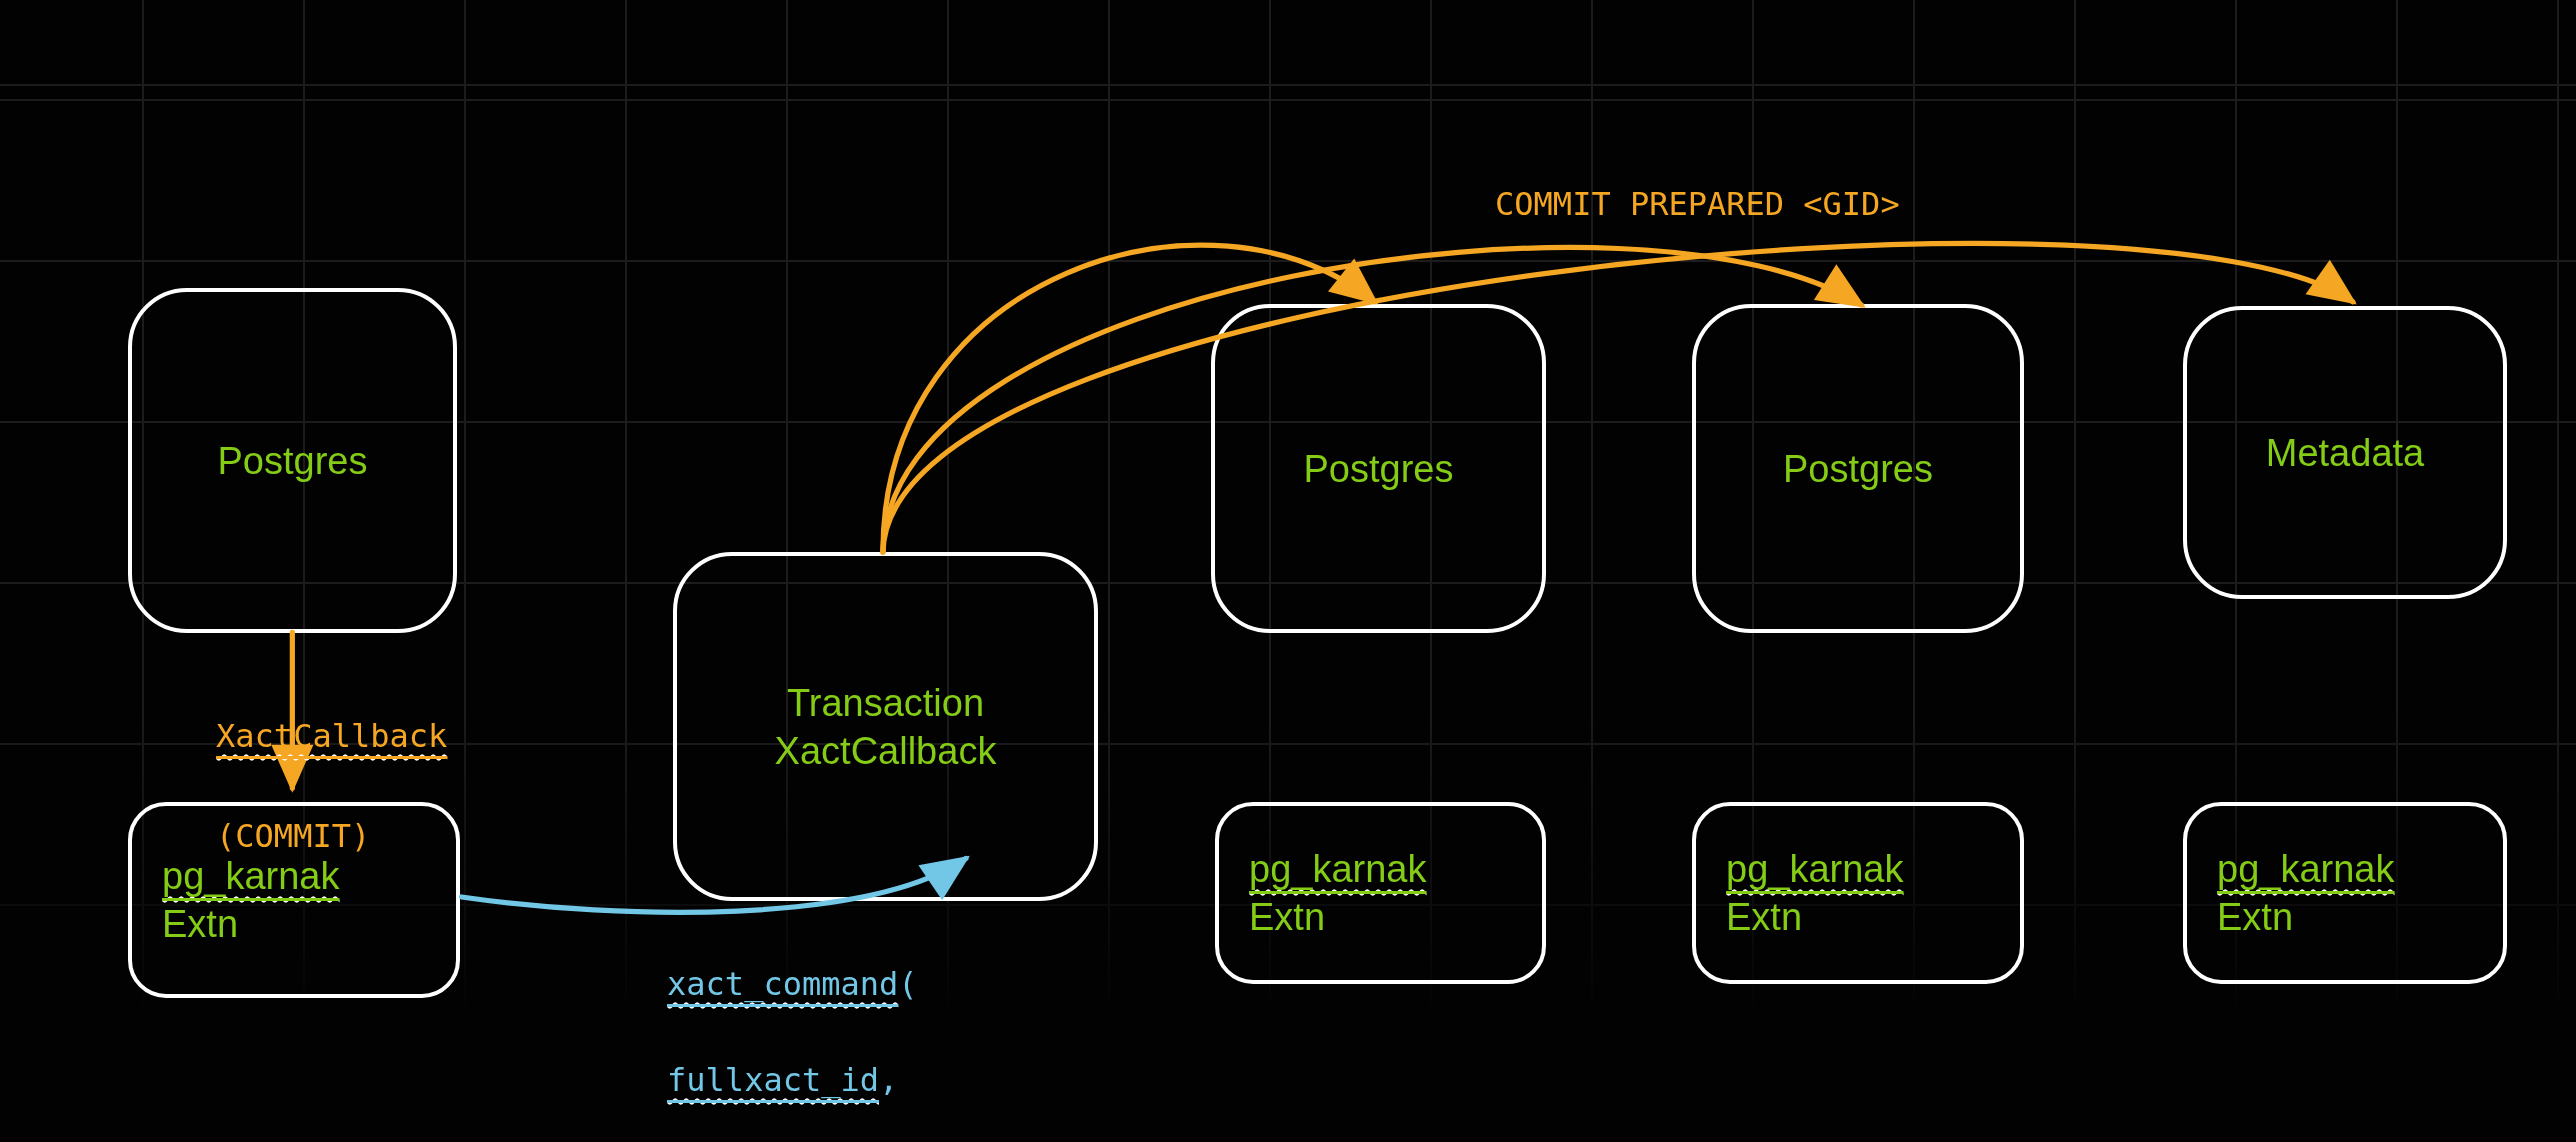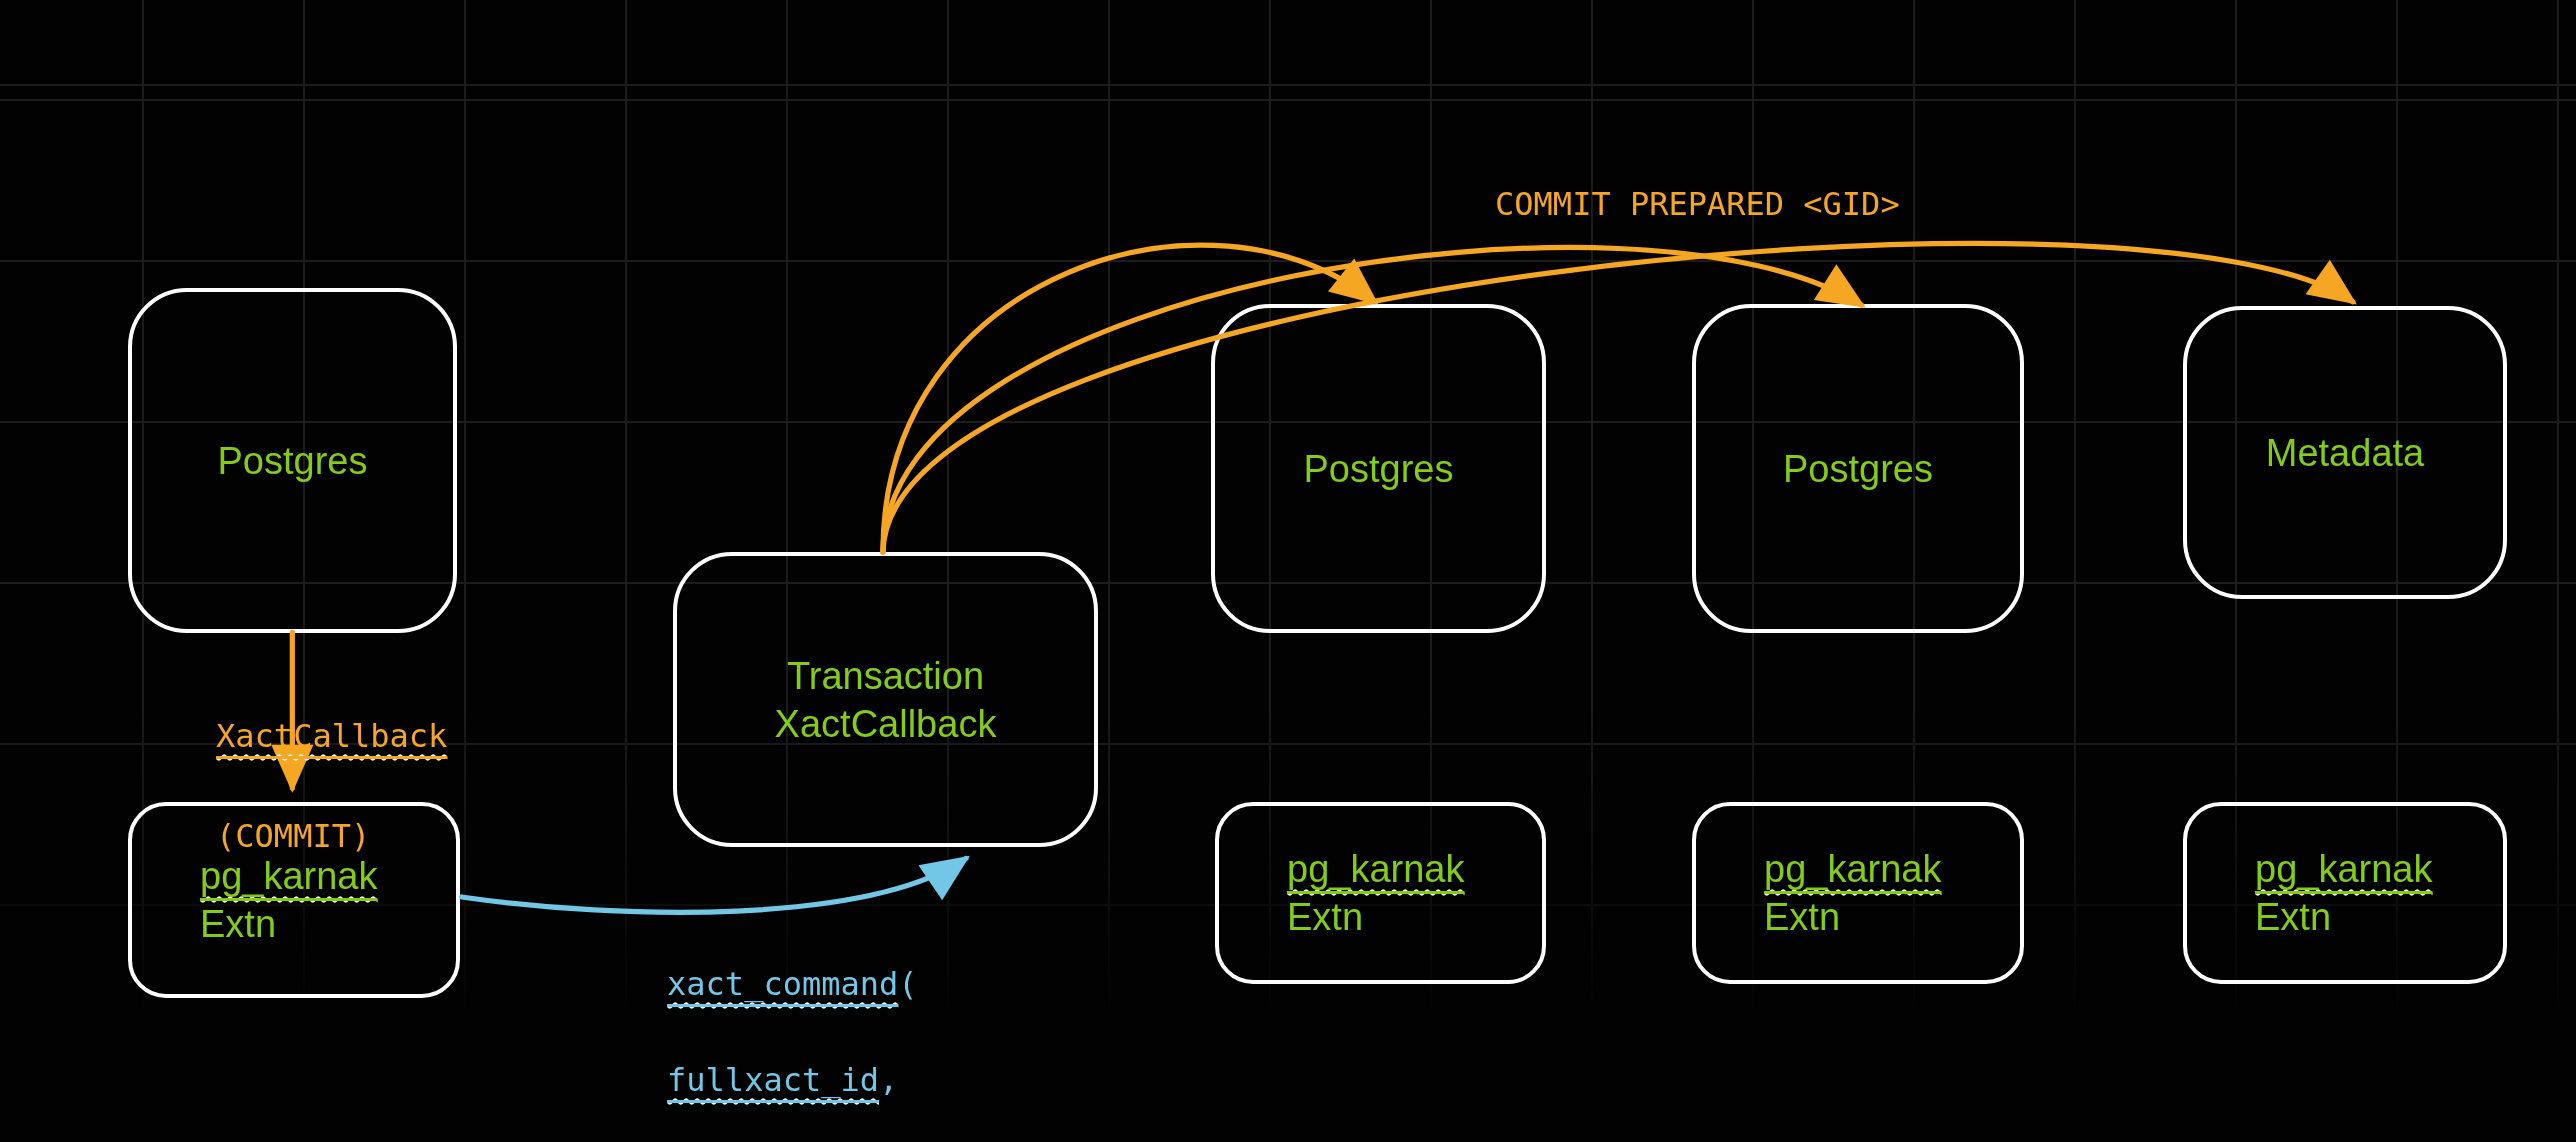--- a/index.html
+++ b/index.html
@@ -25,21 +25,21 @@
     border:4.6px solid #ffffff;
     border-radius:59px;
     box-sizing:border-box;
     display:flex;align-items:center;justify-content:center;
     color:#84cc16;
     font-size:38px;line-height:48px;
     text-align:center;
     background:transparent;
   }
   .node.small{border-radius:38px;justify-content:flex-start;text-align:left;}
-  .node.small .inner{padding-left:60px;margin-left:8px;}
+  .node.small .inner{padding-left:30px;}
   .arrows{position:absolute;inset:0;}
   .edge-label{position:absolute;font-family:"DejaVu Sans Mono","Liberation Mono",monospace;}
   .lbl-orange{color:#f5a623;}
   .lbl-blue{color:#72c7e7;}
   .mono-big{font-size:32px;line-height:50px;white-space:pre;}
   
   .sq-w{text-decoration-line:underline;text-decoration-style:wavy;text-decoration-color:#ffffff;
         text-decoration-thickness:2px;text-underline-offset:7.2px;text-decoration-skip-ink:none;}
   .sq-r{text-decoration-line:underline;text-decoration-style:wavy;text-decoration-color:#e03131;
         text-decoration-thickness:2px;text-underline-offset:9.1px;text-decoration-skip-ink:none;text-decoration:underline;}
@@ -48,21 +48,21 @@
 <body>
 
 <div id="canvas">
 
   <div class="grid"></div>
 
   <div class="node" style="left:128px;top:288px;width:329px;height:345px;">
     <span>Postgres</span>
   </div>
 
-  <div class="node" style="left:673px;top:552px;width:425px;height:295px;">
+  <div class="node" style="left:673px;top:552px;width:425px;height:349px;">
     <span>
       <span>Transaction</span><br>
       <span>XactCallback</span>
     </span>
   </div>
 
   <div class="node" style="left:1211px;top:304px;width:335px;height:329px;">
     <span>Postgres</span>
   </div>
 

